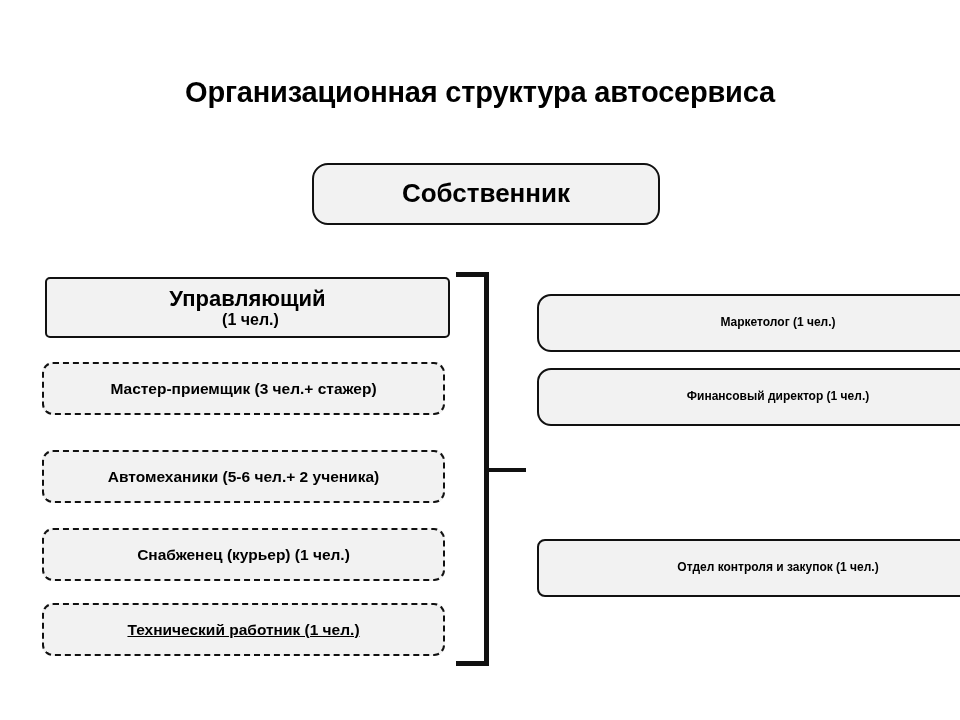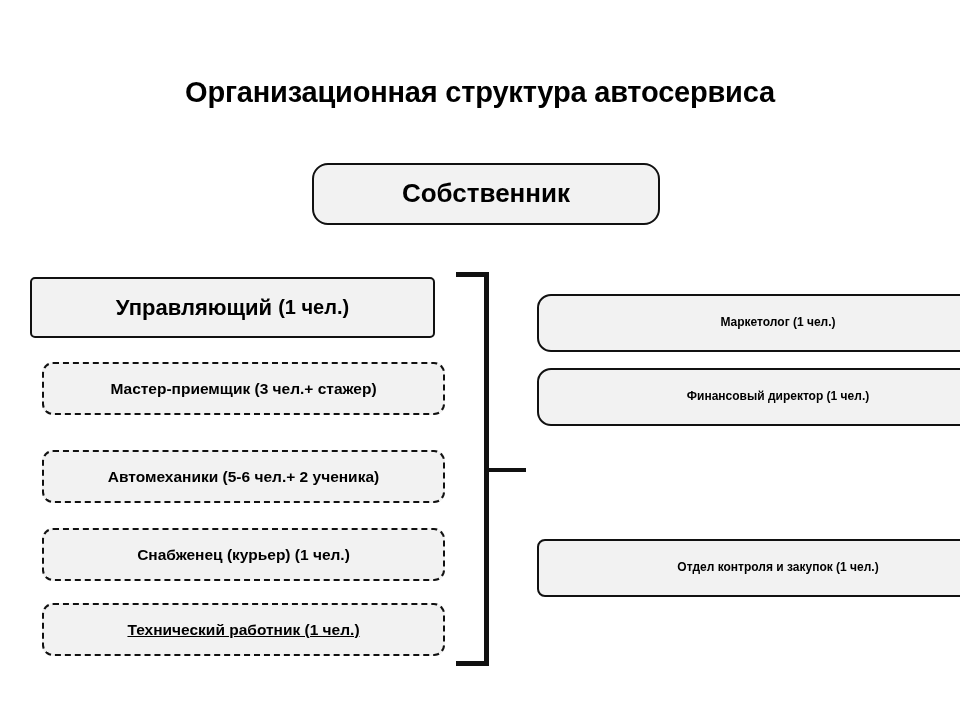--- a/index.html
+++ b/index.html
@@ -63,33 +63,34 @@
   .node-owner {
     left: 312px;
     top: 163px;
     width: 348px;
     height: 62px;
     font-size: 26px;
     border-radius: 16px;
   }
 
   .node-manager {
-    left: 30px;
+    left: 45px;
     top: 277px;
     width: 405px;
     height: 61px;
     border-radius: 5px;
     font-size: 15px;
+    flex-direction: column;
   }
   .node-manager .big {
     font-size: 22px;
     font-weight: bold;
   }
   .node-manager .small {
-    font-size: 20px;
+    font-size: 16px;
     font-weight: bold;
     margin-left: 6px;
   }
 
   .left-sub {
     left: 42px;
     width: 403px;
     height: 53px;
     font-size: 15.5px;
   }

